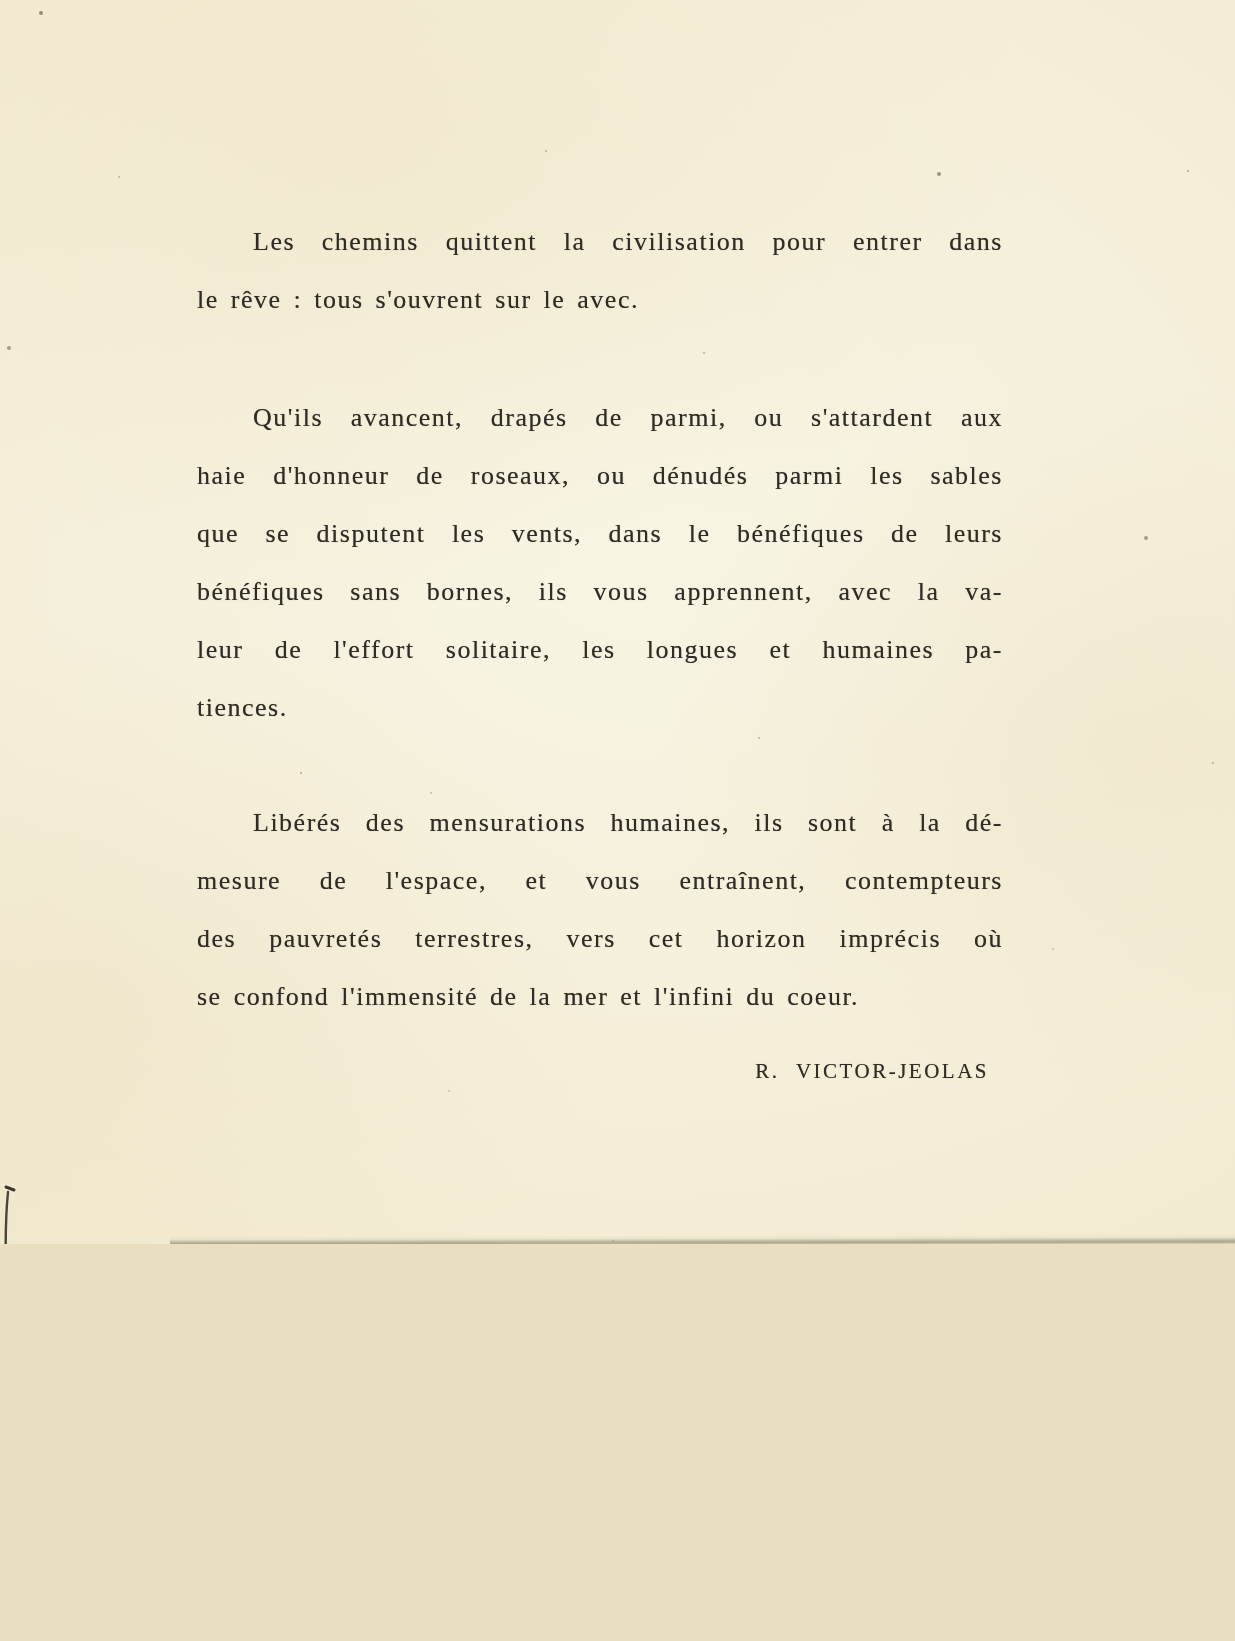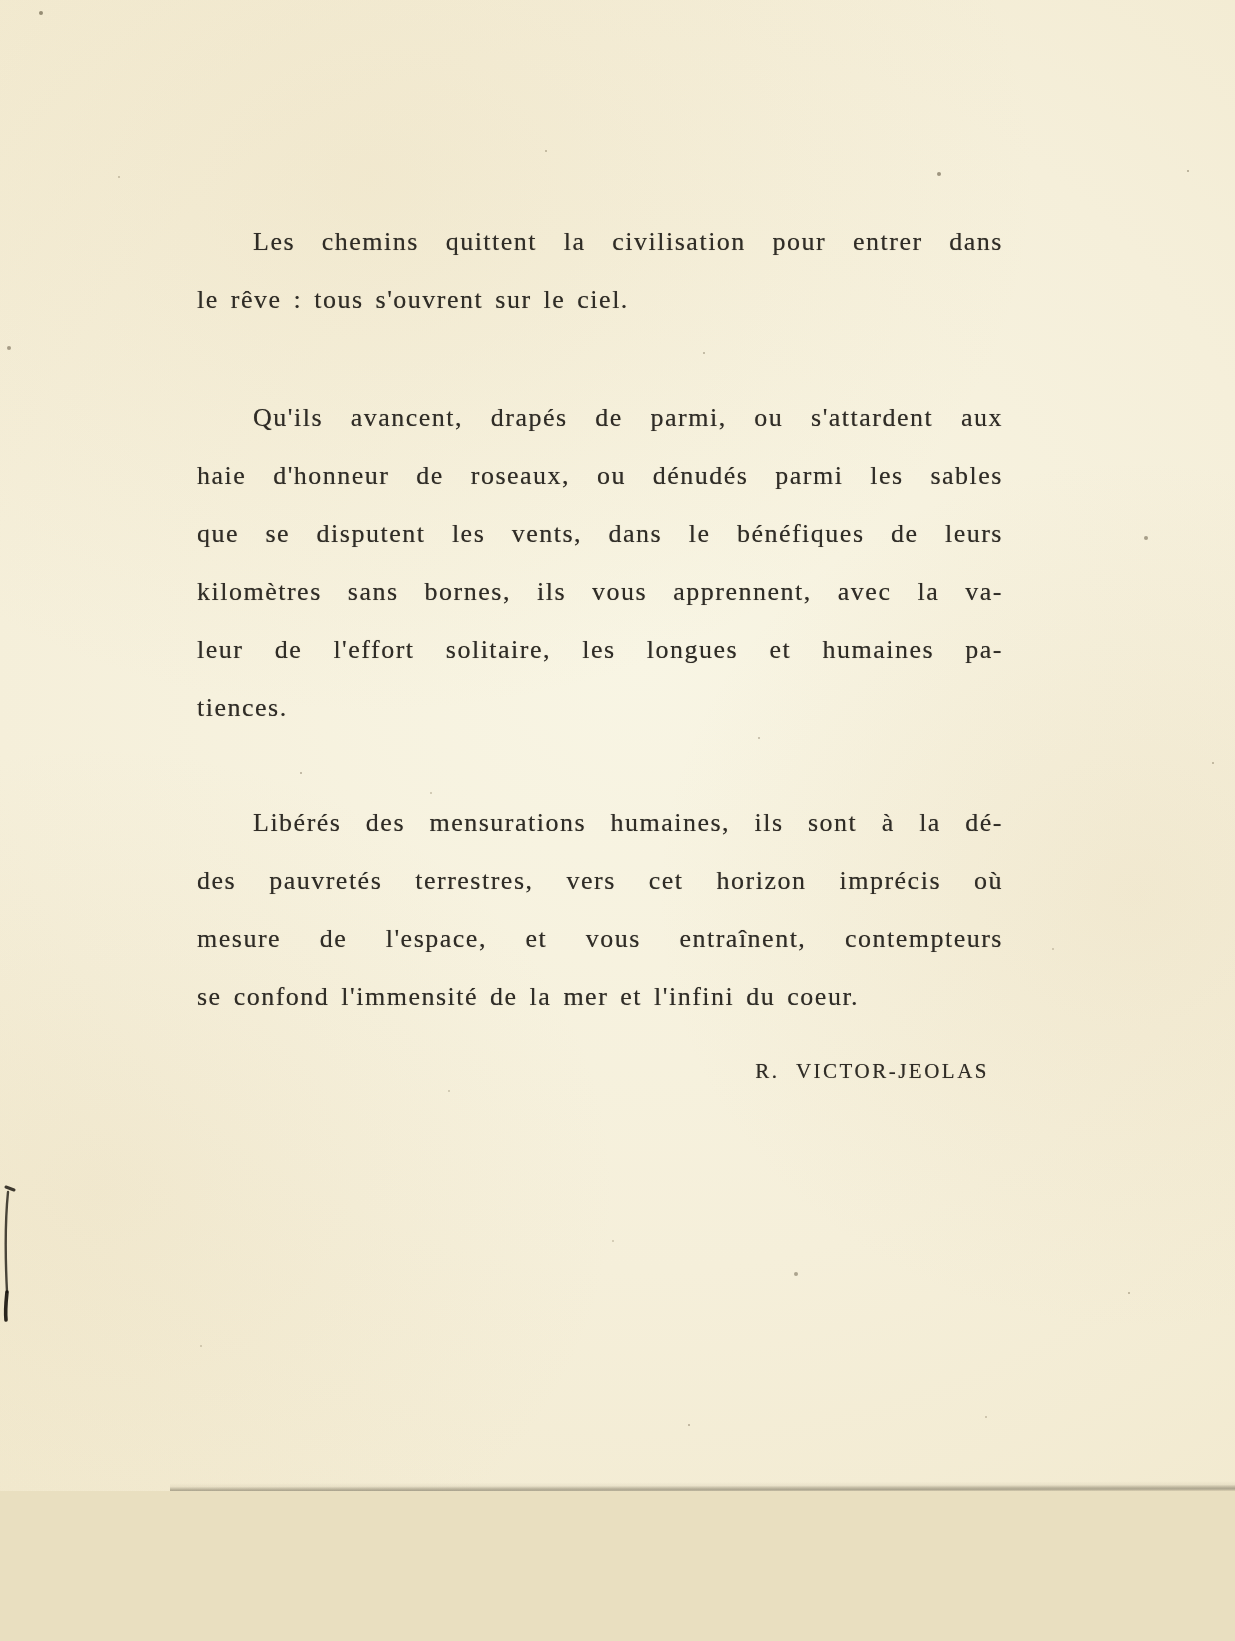--- a/index.html
+++ b/index.html
@@ -6,21 +6,21 @@
     margin: 0;
     padding: 0;
     width: 1235px;
     height: 1641px;
     overflow: hidden;
     background: #e9dfc0;
   }
   .page {
     position: relative;
     width: 1235px;
-    height: 1491px;
+    height: 1244px;
     overflow: hidden;
     background:
       radial-gradient(90% 60% at 30% 12%, rgba(222,200,150,0.18) 0%, rgba(222,200,150,0) 60%),
       radial-gradient(60% 45% at 92% 60%, rgba(215,190,140,0.15) 0%, rgba(215,190,140,0) 65%),
       radial-gradient(70% 50% at 8% 80%, rgba(218,196,148,0.14) 0%, rgba(218,196,148,0) 60%),
       radial-gradient(125% 98% at 52% 44%, #f8f5e4 0%, #f5efda 42%, #f2ead0 70%, #eee4c6 88%, #ebdfbe 100%);
     font-family: "Liberation Serif", "DejaVu Serif", serif;
   }
   .text-block {
     position: absolute;
@@ -106,36 +106,36 @@
 </style>
 </head>
 <body>
 
 <div class="page">
 
   <div class="text-block">
 
     <p class="para para-1">
       <span class="line jl indent">Les chemins quittent la civilisation pour entrer dans</span>
-      <span class="line">le rêve : tous s'ouvrent sur le ciel.</span>
+      <span class="line">le rêve : tous s'ouvrent sur le avec.</span>
     </p>
 
     <p class="para para-2">
       <span class="line jl indent">Qu'ils avancent, drapés de parmi, ou s'attardent aux</span>
       <span class="line jl">haie d'honneur de roseaux, ou dénudés parmi les sables</span>
       <span class="line jl">que se disputent les vents, dans le bénéfiques de leurs</span>
-      <span class="line jl">kilomètres sans bornes, ils vous apprennent, avec la va-</span>
+      <span class="line jl">bénéfiques sans bornes, ils vous apprennent, avec la va-</span>
       <span class="line jl">leur de l'effort solitaire, les longues et humaines pa-</span>
       <span class="line">tiences.</span>
     </p>
 
     <p class="para para-3">
       <span class="line jl indent">Libérés des mensurations humaines, ils sont à la dé-</span>
+      <span class="line jl">mesure de l'espace, et vous entraînent, contempteurs</span>
       <span class="line jl">des pauvretés terrestres, vers cet horizon imprécis où</span>
-      <span class="line jl">mesure de l'espace, et vous entraînent, contempteurs</span>
       <span class="line">se confond l'immensité de la mer et l'infini du coeur.</span>
     </p>
 
     <div class="signature">R. VICTOR-JEOLAS</div>
 
   </div>
 
   <svg class="ink-mark" viewBox="0 0 30 160" xmlns="http://www.w3.org/2000/svg">
     <path d="M 6 17 L 14 20" stroke="#1e1a13" stroke-width="3" stroke-linecap="round" fill="none" opacity="0.85"></path>
     <path d="M 8 22 C 5 52, 5 82, 7 122" stroke="#1e1a13" stroke-width="2.4" stroke-linecap="round" fill="none" opacity="0.8"></path>

